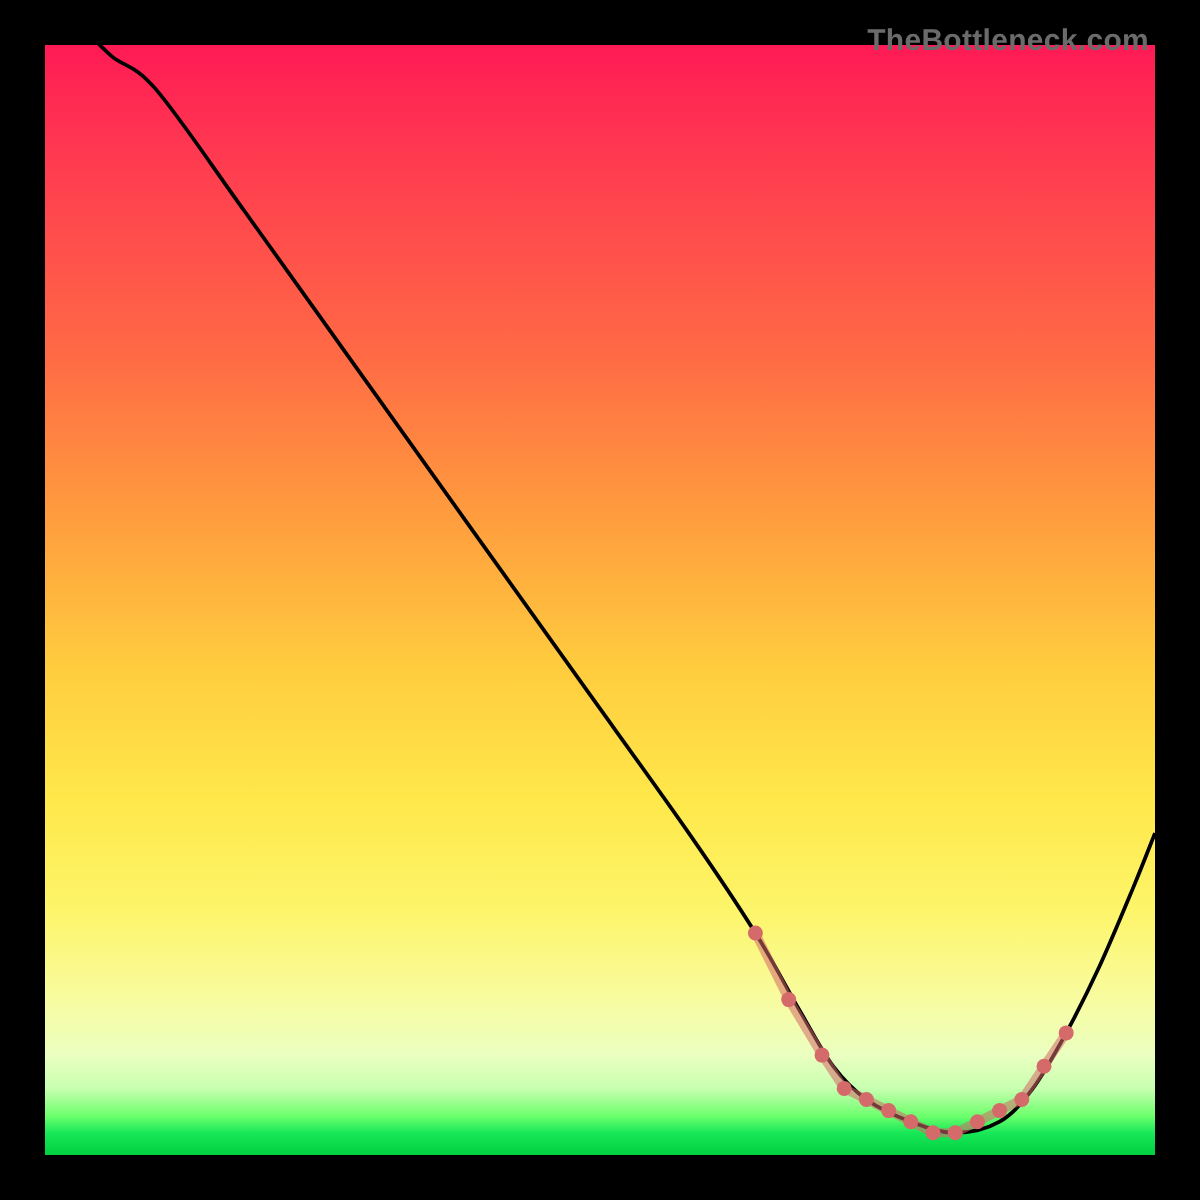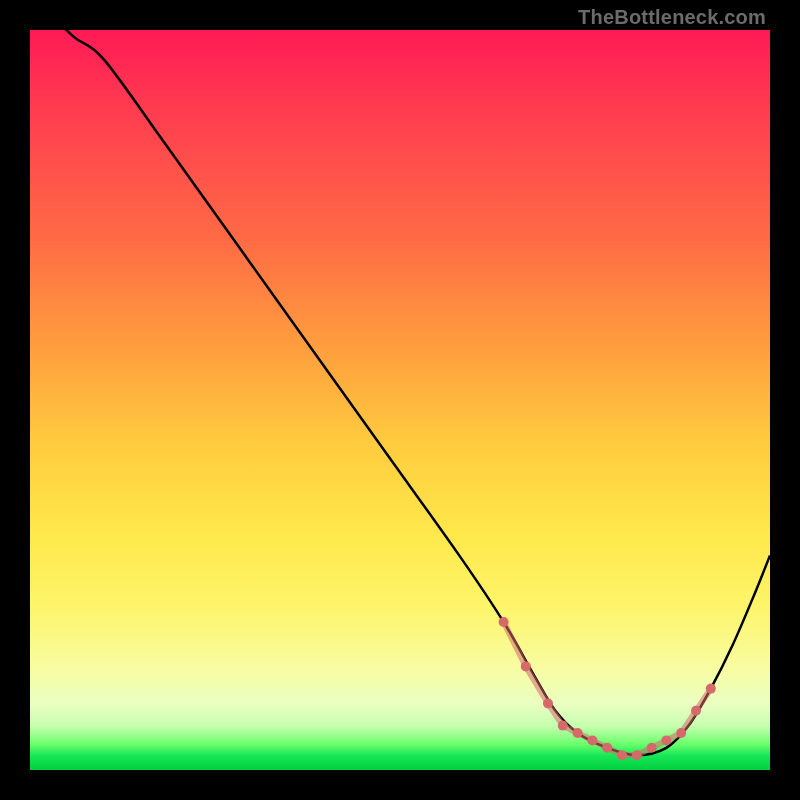--- a/index.html
+++ b/index.html
@@ -38,21 +38,21 @@
       #f8fca0 86%,
       #eaffc0 91%,
       #c8ffb0 94%,
       #6cff6c 96.5%,
       #18e858 98%,
       #00d040 100%
     );
   }
   .watermark {
     position: absolute;
-    top: 6px;
+    top: 16px;
     right: 34px;
     color: #6b6b6b;
     font-size: 20px;
     font-weight: 600;
     letter-spacing: 0.2px;
   }
   svg.plot {
     position: absolute;
     left: 0;
     top: 0;

